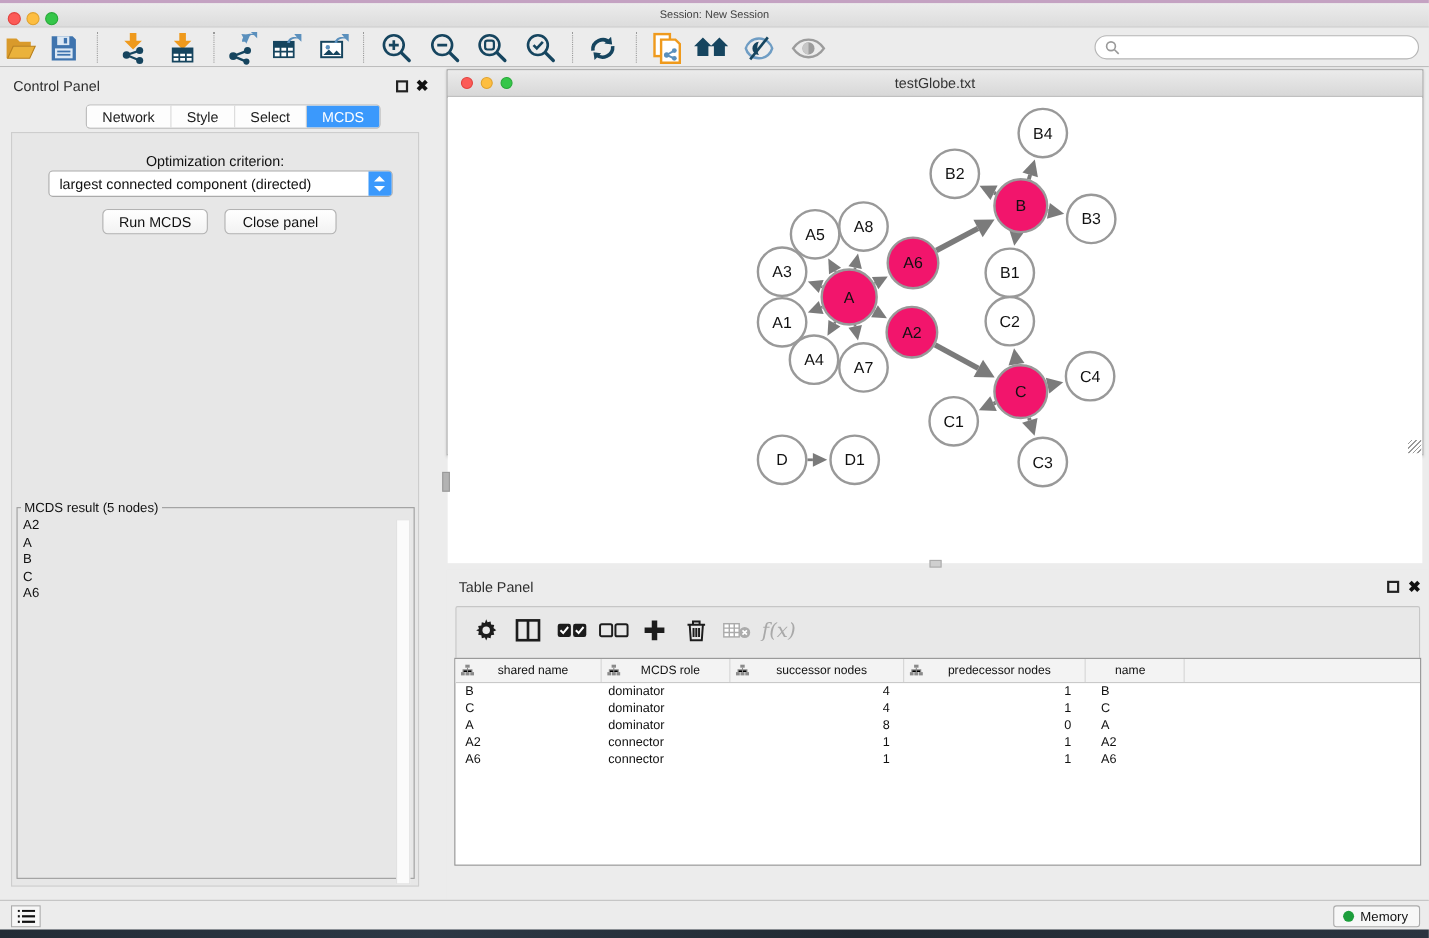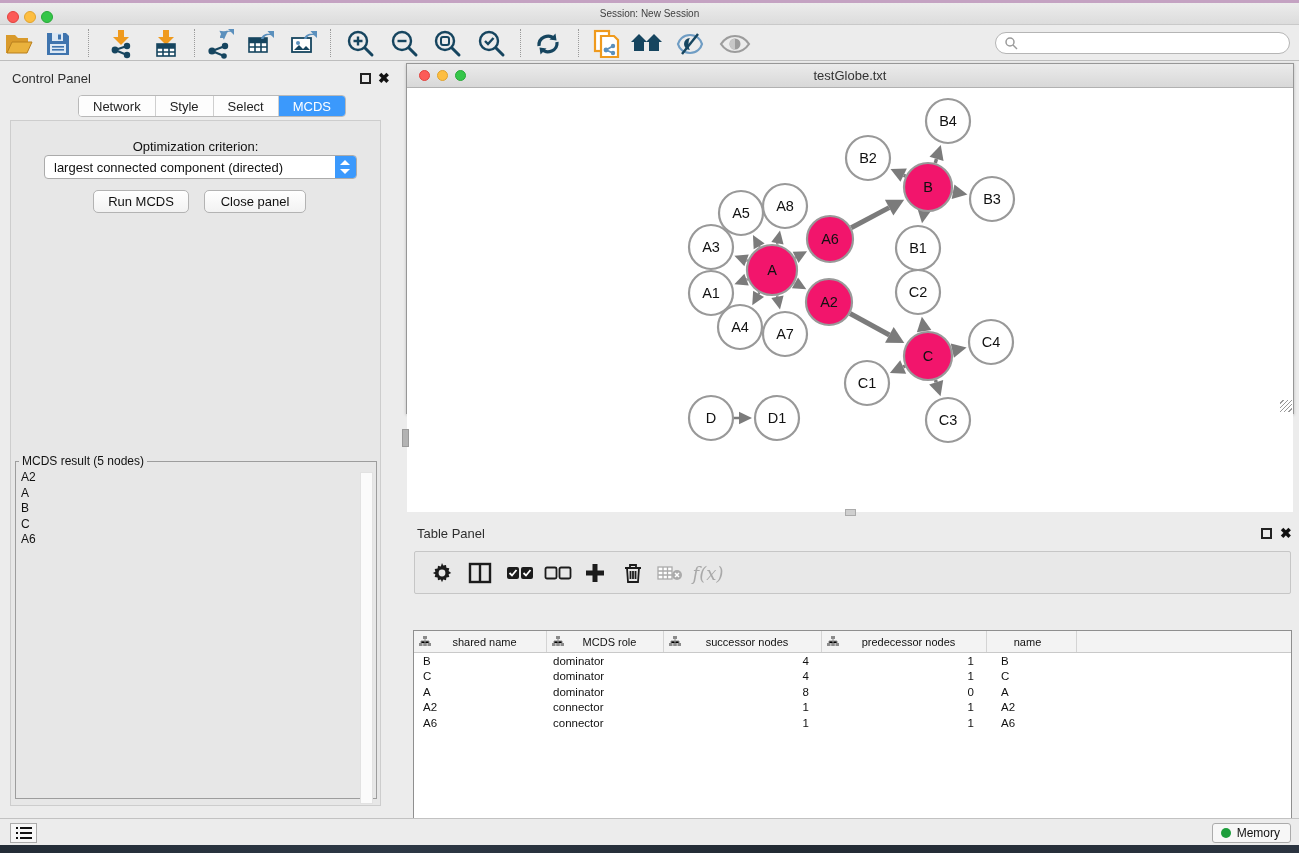--- a/index.html
+++ b/index.html
@@ -59,24 +59,24 @@
   .ntl { position:absolute; width:11px; height:11px; border-radius:50%; top:6px; }
   #net-canvas { position:absolute; left:0; top:25px; width:886px; height:423px; background:#fff; }
   #net-grip { position:absolute; right:1px; bottom:1px; width:12px; height:12px;
     background:repeating-linear-gradient(135deg, transparent 0 2px, #9a9a9a 2px 3px); }
   #left-nub { left:402px; top:429px; width:7px; height:18px; background:#b3b3b3; border:1px solid #9a9a9a; }
   #bottom-nub { left:845px; top:509px; width:11px; height:7px; background:#cfcfcf; border:1px solid #ababab; }
 
   
   #table-panel { left:406px; top:518px; width:893px; height:300px; background:#ececec; }
   #tp-header { position:absolute; left:11px; top:8px; font-size:13px; color:#2e2e2e; }
-  #tp-toolbar { position:absolute; left:8px; top:33px; width:877px; height:43px; background:#e8e8e8; border:1px solid #c6c6c6; border-radius:2px; }
+  #tp-toolbar { position:absolute; left:8px; top:33px; width:877px; height:59px; background:#e8e8e8; border:1px solid #c6c6c6; border-radius:2px; }
   .tp-icon { position:absolute; top:5px; width:34px; height:32px; display:flex; align-items:center; justify-content:center; }
   #fx-label { font-size:18px; color:#a9a9a9; font-style:italic; font-family:"DejaVu Serif", serif; }
-  #tp-table { position:absolute; left:7px; top:80px; width:879px; height:189px; background:#fff; border:1px solid #8f8f8f; overflow:hidden;margin-top:32px; }
+  #tp-table { position:absolute; left:7px; top:80px; width:879px; height:189px; background:#fff; border:1px solid #8f8f8f; overflow:hidden; }
   #tp-thead { display:grid; grid-template-columns:133px 117px 158px 165px 90px 1fr; height:22px;
     background:#f3f3f3; border-bottom:1px solid #c9c9c9; }
   .th { display:flex; align-items:center; border-right:1px solid #d4d4d4; font-size:11px; color:#111; position:relative; }
   .th .tree-ic { margin-left:5px; }
   .th .lbl { flex:1; text-align:center; padding-right:8px; }
   .tr { display:grid; grid-template-columns:133px 117px 158px 165px 90px 1fr; height:15.5px; font-size:11.5px; color:#111; }
   .td { padding:0 6px; display:flex; align-items:center; }
   .td.num { justify-content:flex-end; padding-right:13px; }
   .td.name { padding-left:14px; }
   .td.first { padding-left:9px; }

